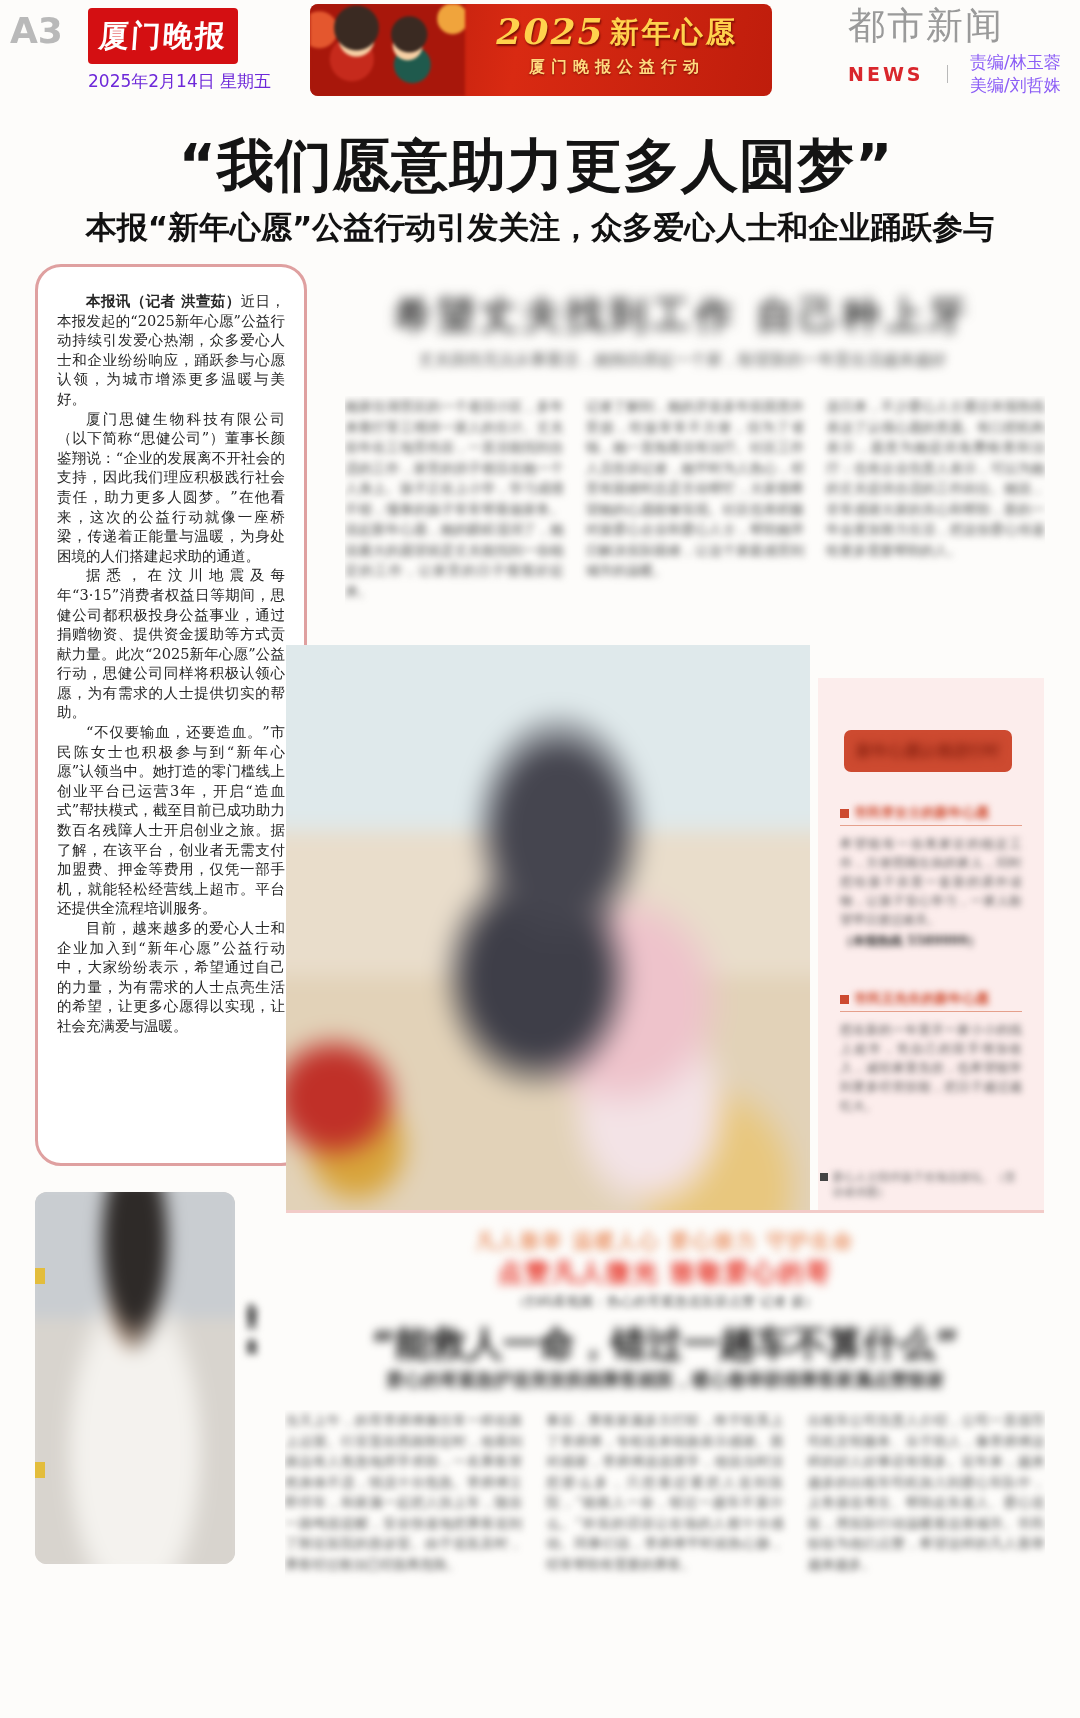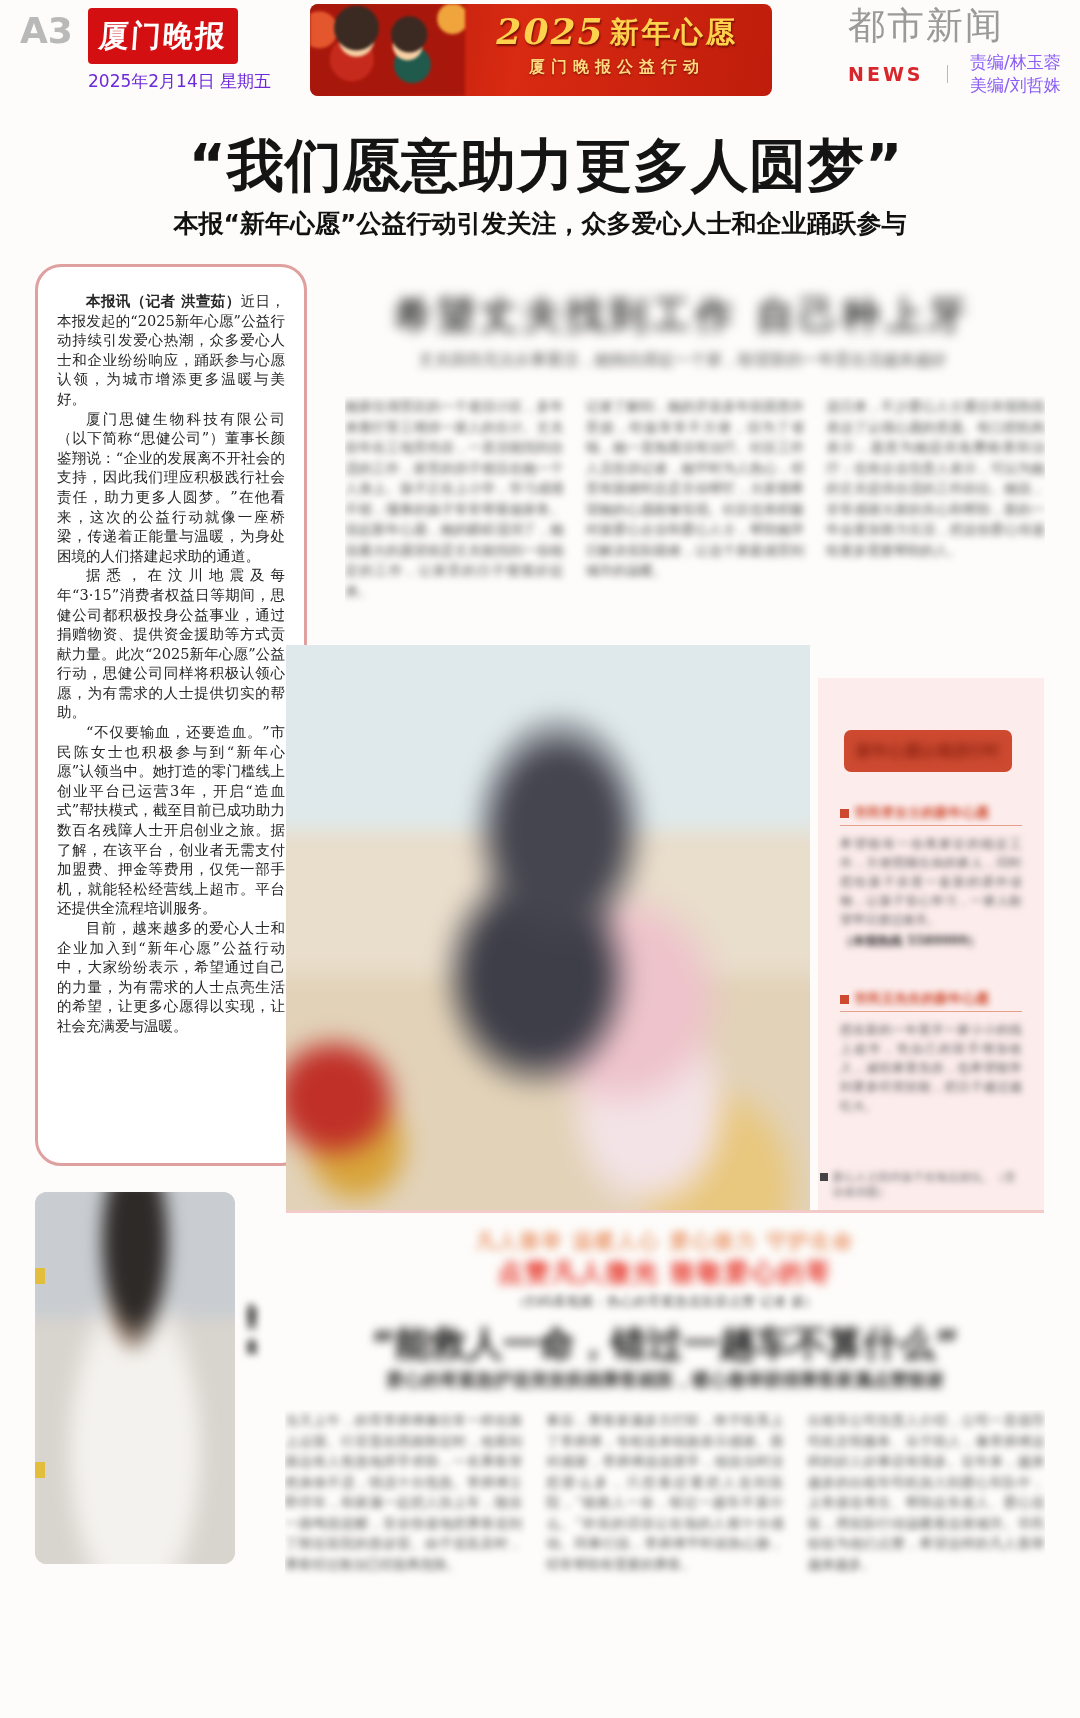--- a/index.html
+++ b/index.html
@@ -1,21 +1,21 @@
 <!DOCTYPE html>
 <html><head>
 <meta charset="utf-8">
 <style>
   html,body{margin:0;padding:0;background:#e9e7e4;}
   .page{position:relative;width:1080px;height:1718px;margin:0 auto;background:#fdfcfa;overflow:hidden;
         font-family:"DejaVu Serif", serif;color:#222;}
   [data-name]{box-sizing:border-box;}
 
   
-  .pageno{position:absolute;left:20px;top:10px;font-family:"DejaVu Sans",sans-serif;
+  .pageno{position:absolute;left:10px;top:10px;font-family:"DejaVu Sans",sans-serif;
           font-size:36px;font-weight:bold;color:#b9b9b9;}
   .masthead{position:absolute;left:88px;top:8px;width:150px;height:56px;background:#d40f12;
             border-radius:4px;display:flex;align-items:center;justify-content:center;}
   .masthead span{color:#fff;font-size:30px;font-weight:bold;letter-spacing:2px;transform:skewX(-4deg);}
   .dateline{position:absolute;left:88px;top:70px;font-size:17px;color:#6d28d9;font-family:"DejaVu Sans",sans-serif;}
 
   .banner{position:absolute;left:310px;top:4px;width:462px;height:92px;border-radius:8px;overflow:hidden;
           background:linear-gradient(100deg,#a8170b,#d92a12 45%,#bf1d0c);}
   .banner-art{position:absolute;left:0;top:0;width:155px;height:100%;filter:blur(1.5px);
      background:
@@ -37,24 +37,24 @@
               color:#ffd97e;letter-spacing:6px;text-shadow:0 1px 2px #7a0e05;}
 
   .section-block{position:absolute;left:848px;top:6px;width:226px;}
   .section-cn{font-family:"DejaVu Sans",sans-serif;font-size:37px;color:#9a9a9a;letter-spacing:2px;line-height:1.1;}
   .section-row{display:flex;align-items:center;gap:23px;margin-top:4px;}
   .news-en{font-family:"DejaVu Sans",sans-serif;font-weight:bold;font-size:19px;color:#d9262c;letter-spacing:3px;}
   .vdiv{width:1px;height:18px;background:#b9b9b9;}
   .editors{font-family:"DejaVu Sans",sans-serif;font-size:17px;color:#8b5cf6;}
 
   
-  .lead-headline{position:absolute;left:41px;top:128px;width:1010px;text-align:center;
+  .lead-headline{position:absolute;left:31px;top:128px;width:1010px;text-align:center;
       font-family:"DejaVu Sans",sans-serif;font-weight:bold;font-size:57px;color:#141414;letter-spacing:1px;}
   .lead-subhead{position:absolute;left:35px;top:207px;width:1010px;text-align:center;
-      font-family:"DejaVu Sans",sans-serif;font-weight:bold;font-size:25px;color:#111;}
+      font-family:"DejaVu Sans",sans-serif;font-weight:bold;font-size:31px;color:#111;}
 
   
   .leftbox{position:absolute;left:35px;top:264px;width:272px;height:902px;border:3px solid #dfa0a0;
            border-radius:26px;background:#fff;padding:24px 19px;overflow:hidden;}
   .leftbox p{margin:0;text-indent:2em;font-size:14.5px;line-height:19.6px;text-align:justify;color:#262626;}
   .leftbox .lead-bold{font-weight:bold;}
 
   
   .b3{filter:blur(3px);} .b35{filter:blur(3.5px);} .b4{filter:blur(4px);} .b5{filter:blur(5px);} .b6{filter:blur(6px);}
   .top-art-headline{position:absolute;left:320px;top:290px;width:725px;text-align:center;

